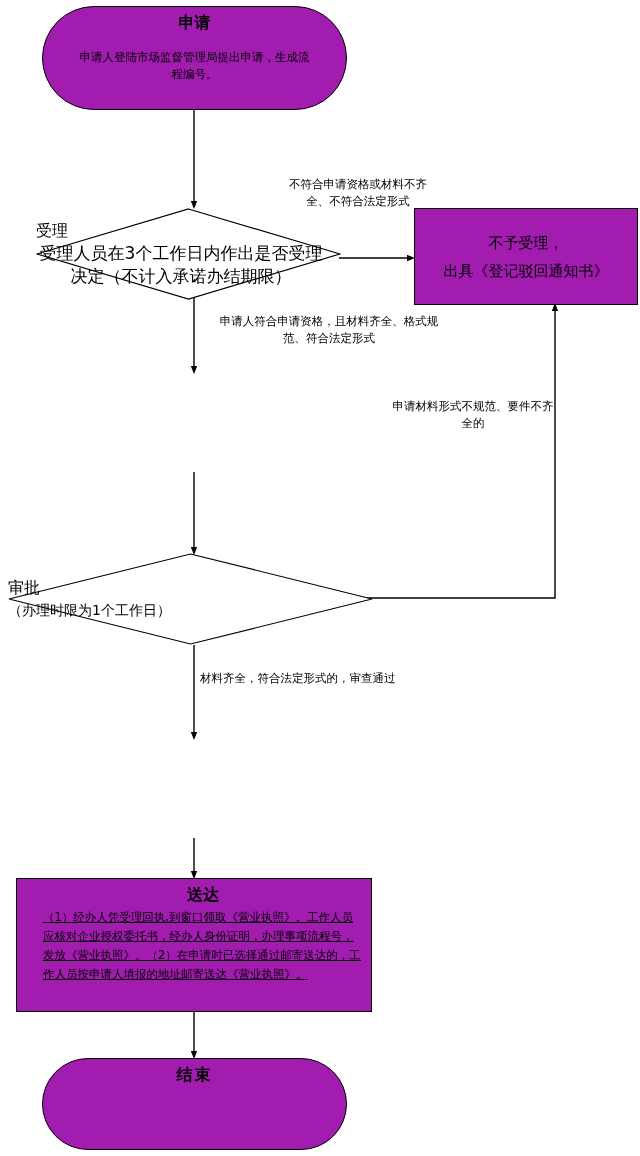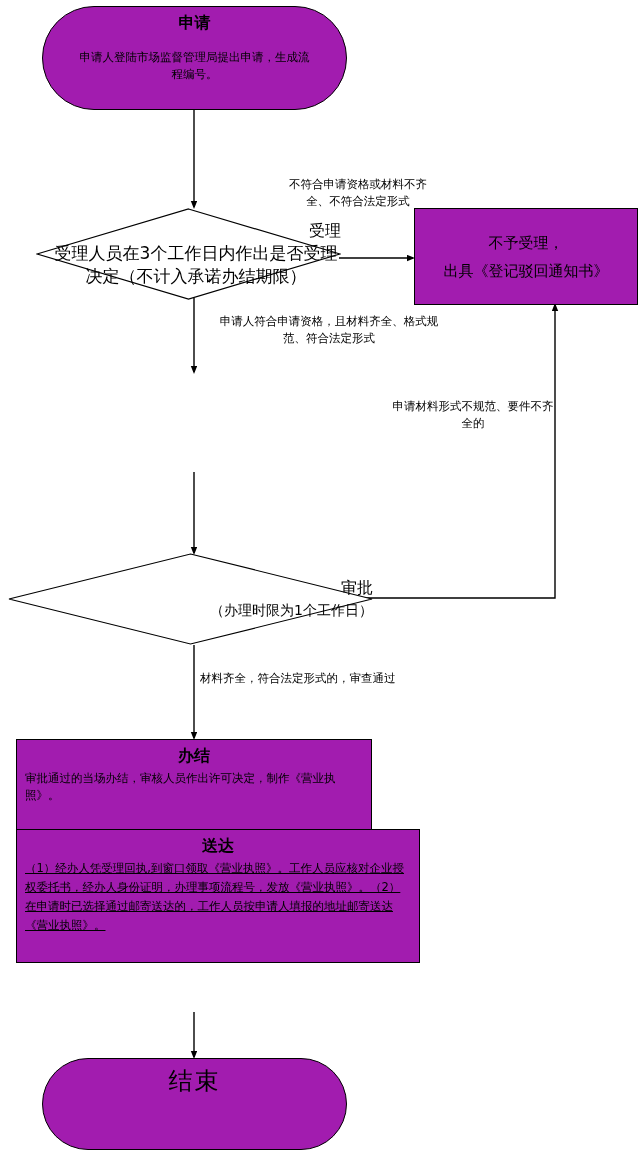--- a/index.html
+++ b/index.html
@@ -64,36 +64,37 @@
   }
   .diamond-text {
     position: absolute;
     left: 0;
     top: 0;
     width: 100%;
     height: 100%;
     display: flex;
     flex-direction: column;
     justify-content: center;
-    align-items: flex-end;
+    align-items: flex-start;
     text-align: center;
   }
   .edge-label {
     position: absolute;
     font-size: 11.5px;
     line-height: 17px;
     color: #000;
     text-align: center;
   }
   .edge-label.left {
     text-align: left;
   }
   .end-text {
-    font-size: 24px;
+    font-size: 16px;
     letter-spacing: 2px;
+    font-weight: bold;
   }
 </style>
 </head>
 <body>
 
 <div id="canvas">
 
   <svg class="lines" viewBox="0 0 640 1156">
     <defs>
       <marker id="arrow" markerWidth="10" markerHeight="10" refX="6" refY="3.2" orient="auto" markerUnits="userSpaceOnUse">
@@ -144,26 +145,22 @@
   <div class="diamond-wrap" style="left:8px; top:553px; width:365px; height:92px;">
     <svg width="365" height="92" viewBox="0 0 365 92">
       <polygon points="182.5,1 364,46 182.5,91 1,46" fill="#ffffff" stroke="#000" stroke-width="1.2"></polygon>
     </svg>
     <div class="diamond-text">
       <div class="title">审批</div>
       <div style="font-size:14px;line-height:22px;">（办理时限为1个工作日）</div>
     </div>
   </div>
 
-  <div class="node" style="left:16px; top:739px; width:356px; height:99px;">
-    <div class="title pad">办结</div>
-    <div class="body" style="padding:4px 8px 0 8px;">审批通过的当场办结，审核人员作出许可决定，制作《营业执照》。</div>
-  </div>
 
-  <div class="node" style="left:16px; top:829px; width:404px; height:134px;">
+  <div class="node" style="left:16px; top:878px; width:356px; height:134px;padding-left:18px;">
     <div class="title pad">送达</div>
     <div class="body" style="padding:3px 8px 0 8px; line-height:19px;text-decoration:underline;">（1）经办人凭受理回执,到窗口领取《营业执照》。工作人员应核对企业授权委托书，经办人身份证明，办理事项流程号，发放《营业执照》。（2）在申请时已选择通过邮寄送达的，工作人员按申请人填报的地址邮寄送达《营业执照》。</div>
   </div>
 
   <div class="node rounded" style="left:42px; top:1058px; width:305px; height:92px;">
     <div style="display:flex;justify-content:center;align-items:flex-start;height:100%;padding-top:6px;box-sizing:border-box;">
       <span class="end-text">结束</span>
     </div>
   </div>
 

